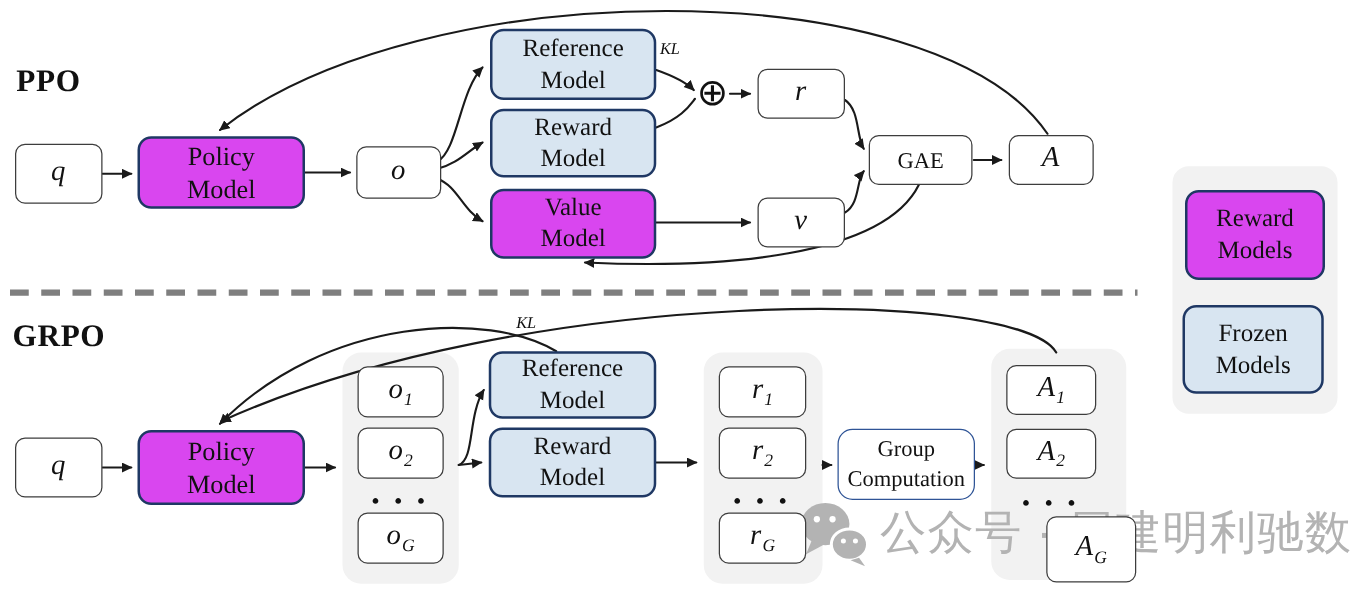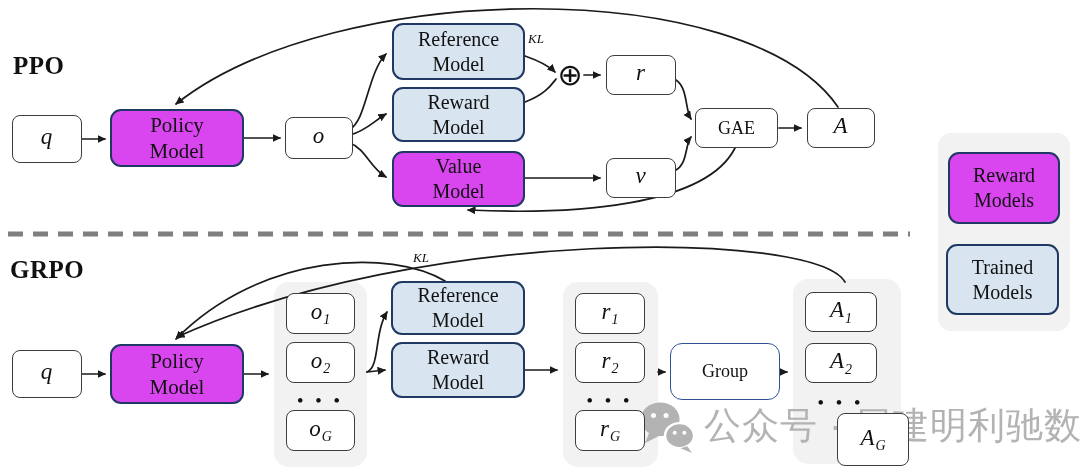--- a/index.html
+++ b/index.html
@@ -179,35 +179,36 @@
 <div class="box" style="left:575px;top:342px;width:70px;height:41px">
   <span class="math"><i>r</i><sub>2</sub></span>
 </div>
 <div class="dots" style="left:575px;top:392px;width:70px">• • •</div>
 <div class="box" style="left:575px;top:410px;width:70px;height:41px">
   <span class="math"><i>r</i><sub>G</sub></span>
 </div>
 
 <div class="box gc" style="left:670px;top:343px;width:110px;height:57px">
   <span>Group</span>
+  <span>Computation</span>
 </div>
 
 <div class="group" style="left:793px;top:279px;width:108px;height:185px"></div>
 <div class="box" style="left:805px;top:292px;width:72px;height:40px">
   <span class="math"><i>A</i><sub>1</sub></span>
 </div>
 <div class="box" style="left:805px;top:343px;width:72px;height:40px">
   <span class="math"><i>A</i><sub>2</sub></span>
 </div>
 <div class="dots" style="left:805px;top:394px;width:72px">• • •</div>
 <div class="box" style="left:837px;top:413px;width:72px;height:53px">
   <span class="math"><i>A</i><sub>G</sub></span>
 </div>
 
 <div class="group" style="left:938px;top:133px;width:132px;height:198px;border-radius:13px"></div>
 <div class="model trained legend-box" style="left:948px;top:152px;width:112px;height:72px">
   <span>Reward</span>
   <span>Models</span>
 </div>
 <div class="model frozen legend-box" style="left:946px;top:244px;width:113px;height:71px">
-  <span>Trained</span>
+  <span>Frozen</span>
   <span>Models</span>
 </div>
 
 </body></html>

